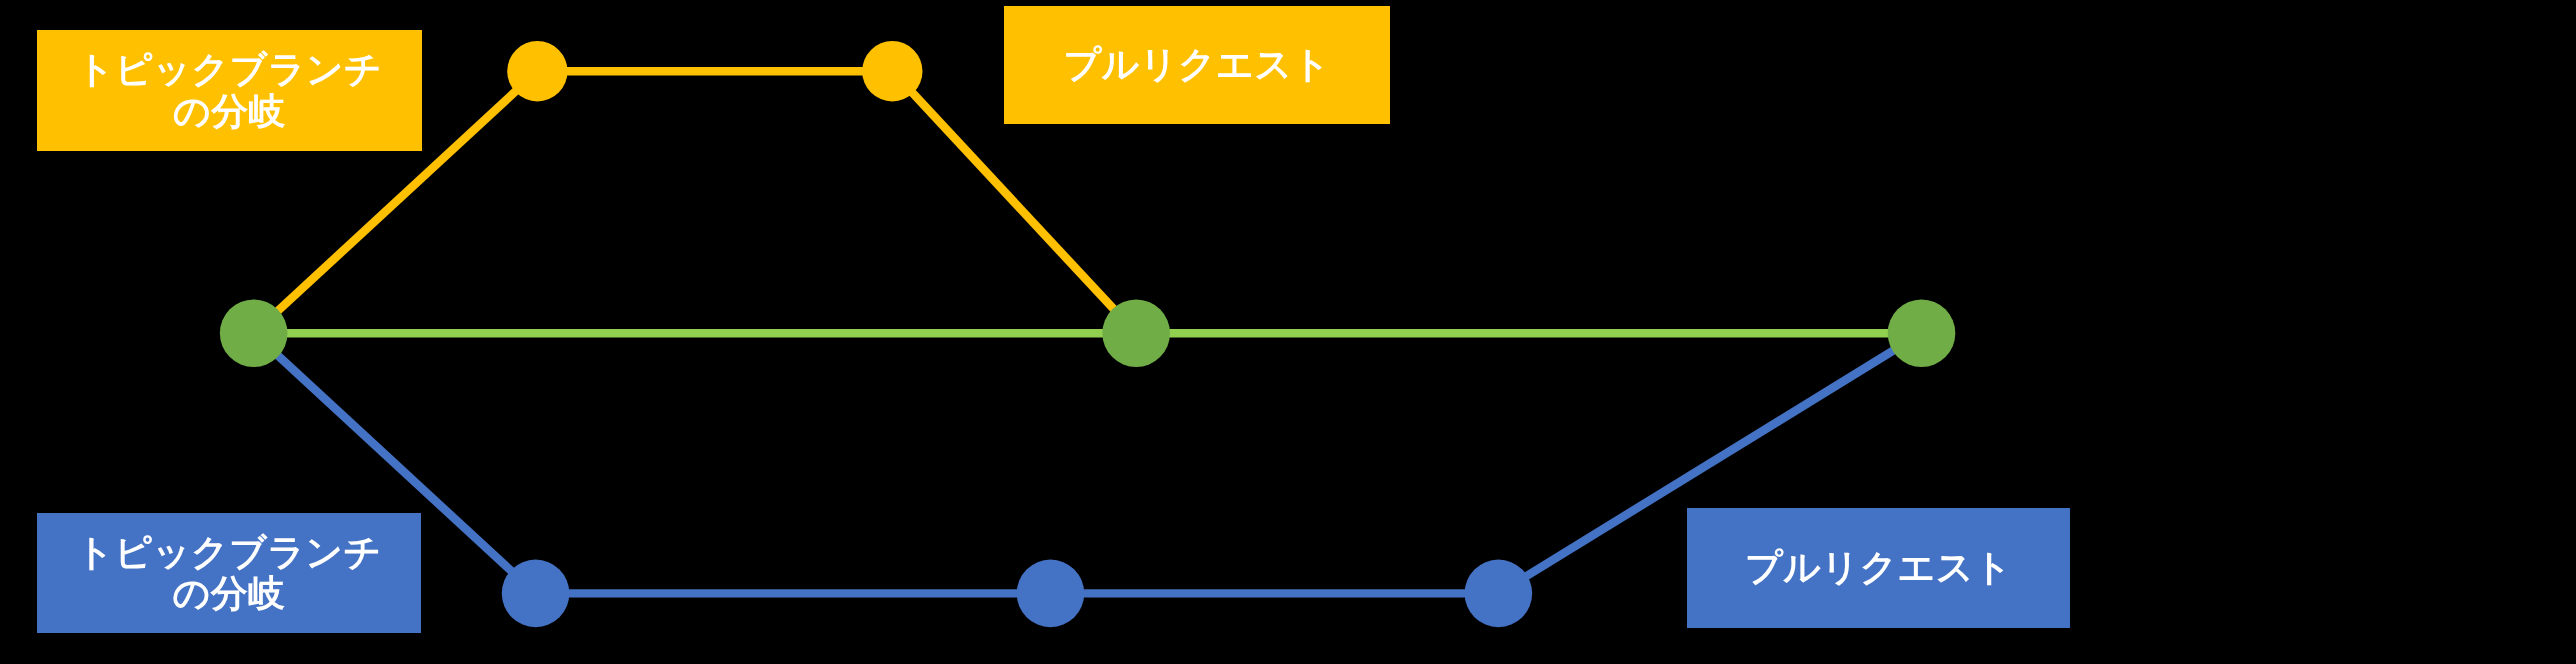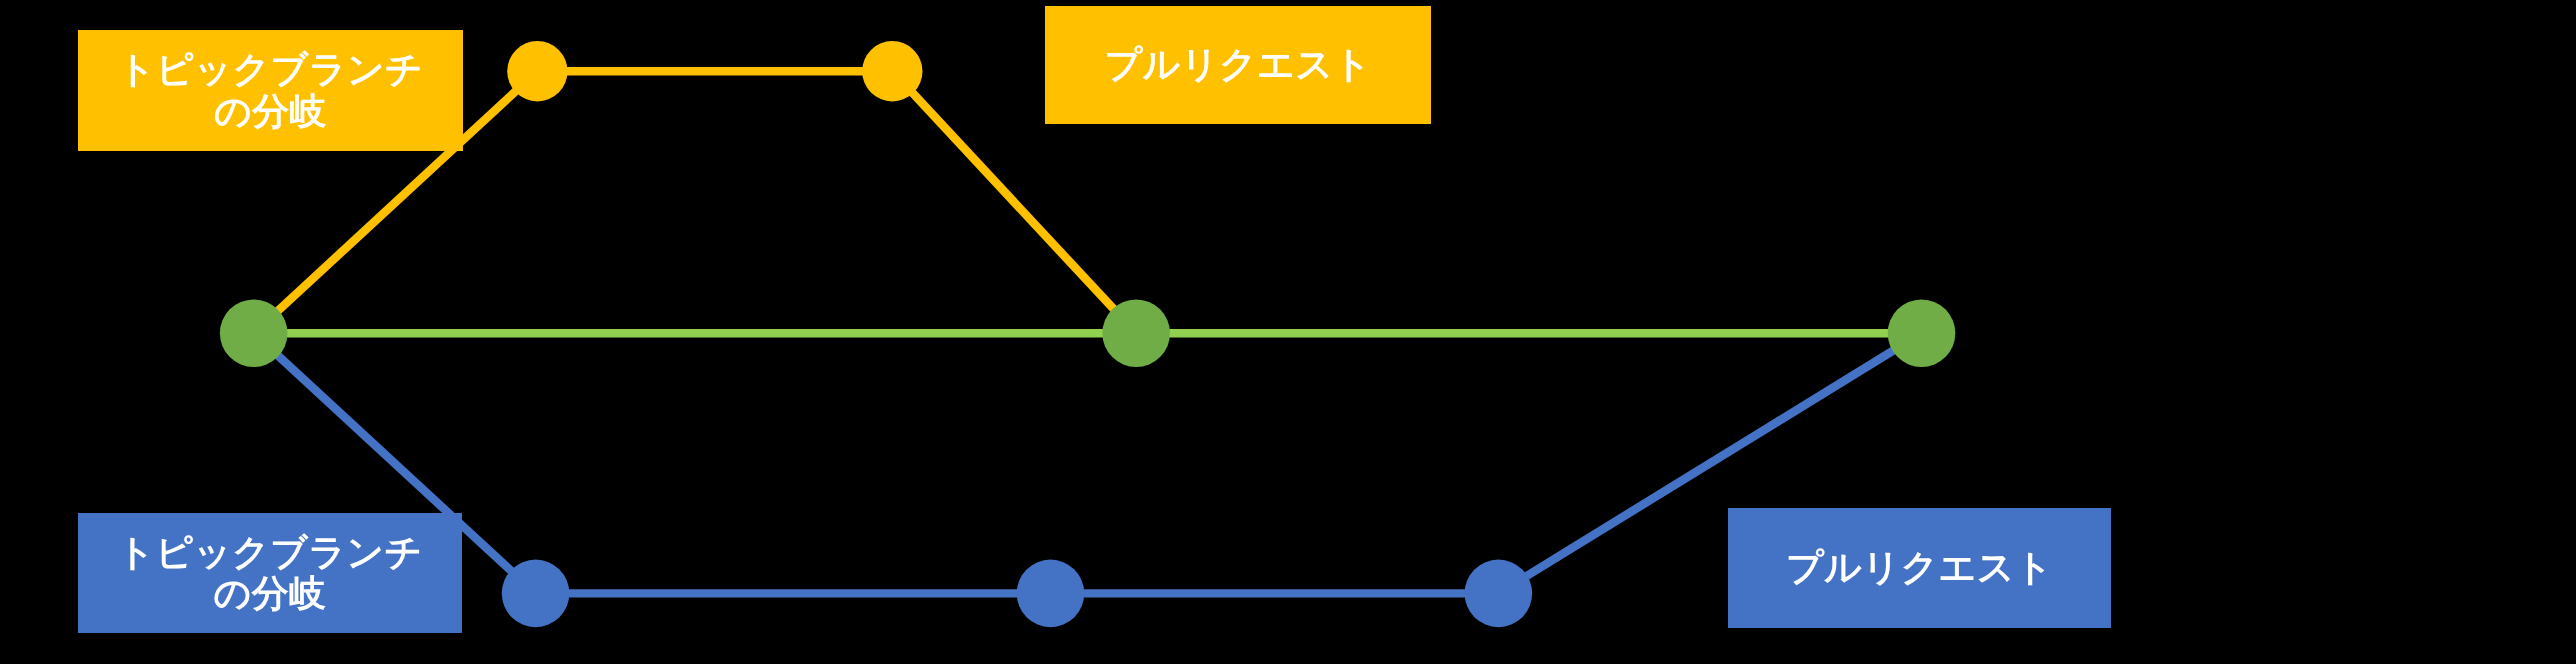--- a/index.html
+++ b/index.html
@@ -32,21 +32,20 @@
     justify-content: center;
     text-align: center;
     color: #ffffff;
     font-weight: bold;
     line-height: 1.12;
     letter-spacing: 0.3px;
     box-sizing: border-box;
     padding: 1.2px 6px;
     white-space: pre-line;
     user-select: none;
-    margin-left: 41px;
   }
   .callout-amber { background: #ffc000; }
   .callout-blue  { background: #4472c4; }
 
   #callout-topic-branch-top {
     left: 37px;  top: 30px;  width: 385px;  height: 121px;
     font-size: 37px;
   }
   #callout-pull-request-top {
     left: 1004px; top: 6px; width: 386px; height: 118px;

